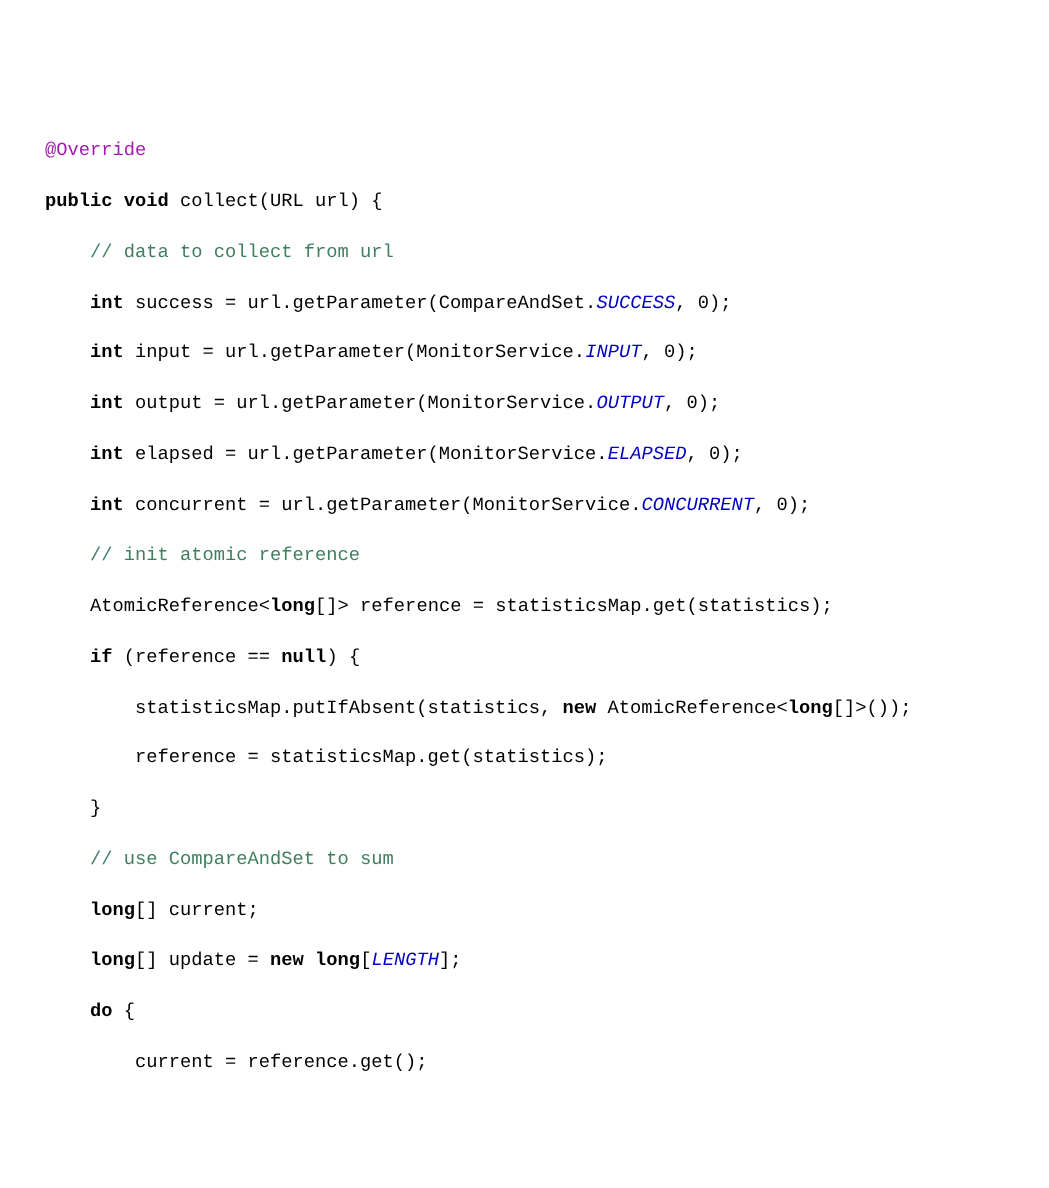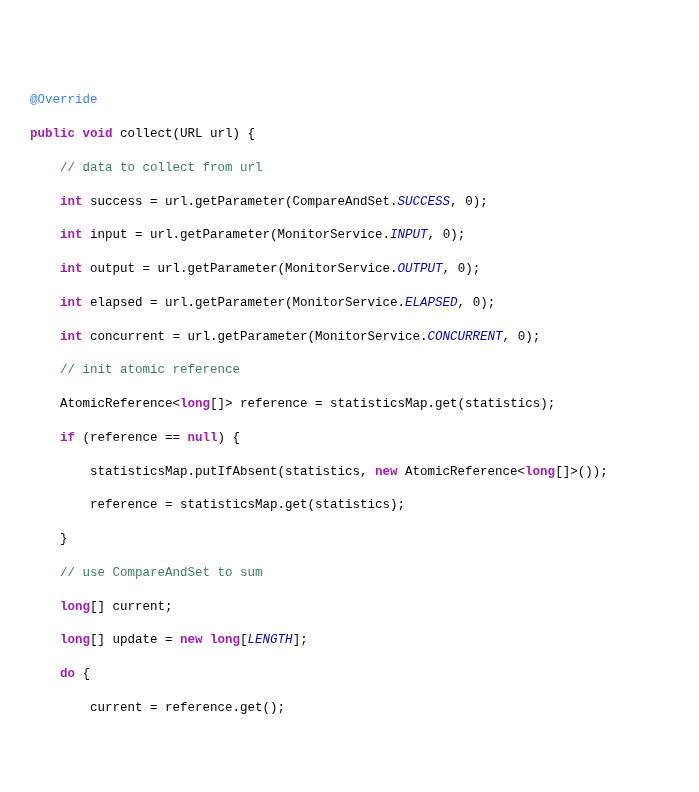--- a/index.html
+++ b/index.html
@@ -6,22 +6,22 @@
     margin: 0;
     padding: 8px 8px 8px 30px;
     font-family: Consolas, 'Courier New', monospace;
     font-size: 12.5px;
     line-height: 1.35;
     background: #ffffff;
     color: #000000;
     white-space: pre;
     position: relative;
   }
-  .kw { color: #a21caf; font-weight: bold; }
-  .ann { color: #3b82f6; }
+  .kw { color: #000000; font-weight: bold; }
+  .ann { color: #a21caf; }
   .com { color: #3f7f5f; }
   .sfield { color: #0000c0; font-style: italic; text-align: center; }
   .under { }
   .line { display: block; }
 </style>
 </head>
 <body>
 
 
 

